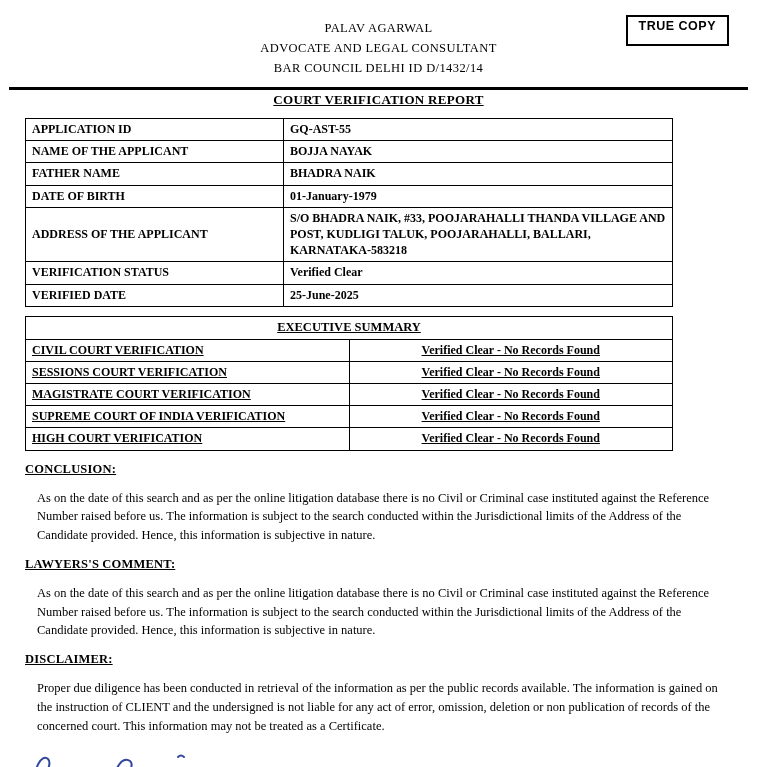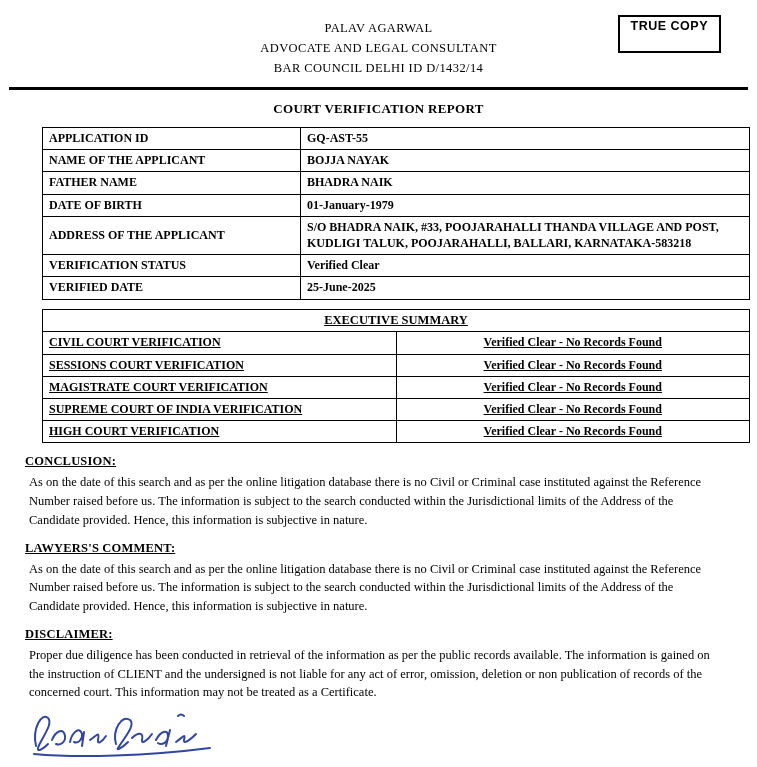--- a/index.html
+++ b/index.html
@@ -12,41 +12,42 @@
     background: #fff;
     overflow: hidden;
   }
 
   
   .header { text-align: center; padding-top: 18px; }
   .header .hline { font-size: 12.5px; line-height: 1.6; letter-spacing: 0.4px; }
   .true-copy {
     position: absolute;
     top: 15px;
-    right: 36px;
+    right: 28px;
     border: 2px solid #000;
-    padding: 2px 11px 18px 11px;
+    padding: 2px 11px 11px 11px;
     font-family: "Liberation Sans", sans-serif;
     font-weight: bold;
     font-size: 12.5px;
     letter-spacing: 0.5px;
     background: #fff;
   }
   .rule { border-top: 3px solid #000; margin: 9px 9px 0 9px; }
 
   .report-title {
     text-align: center;
     font-weight: bold;
+    text-decoration: underline;
     font-size: 13px;
     letter-spacing: 0.3px;
-    margin-top: 11px;
+    margin-top: 2px;
   }
 
   
-  table { border-collapse: collapse; margin-left: 42px; width: 708px; table-layout: fixed; }
+  table { border-collapse: collapse; margin-left: 25px; width: 648px; table-layout: fixed; }
   table.report { margin-top: 10px; }
   table.exec   { margin-top: 9px; text-decoration: underline; }
   td, th {
     border: 1px solid #000;
     padding: 2px 6px 3px 6px;
     font-size: 12px;
     font-weight: bold;
     vertical-align: middle;
     line-height: 1.35;
   }
@@ -59,21 +60,21 @@
   .section .heading {
     font-size: 12.5px;
     font-weight: bold;
     text-decoration: underline;
     margin: 11px 0 4px 0;
     letter-spacing: 0.2px;
   }
   .section .body {
     font-size: 12.5px;
     line-height: 1.5;
-    margin: 4px;
+    margin: 12px;
     text-align: left;
   }
 
   
   .closing { margin: 24px 0 0 78px; font-size: 12.5px; }
   .signature { margin: 4px 0 0 28px; color: var(--signature-blue, #31479e); }
 </style>
 </head>
 <body>
 

